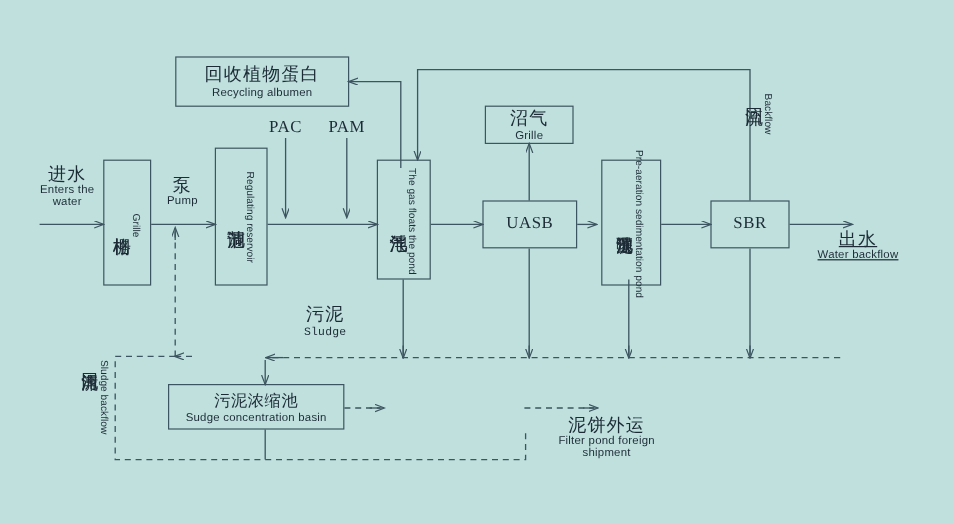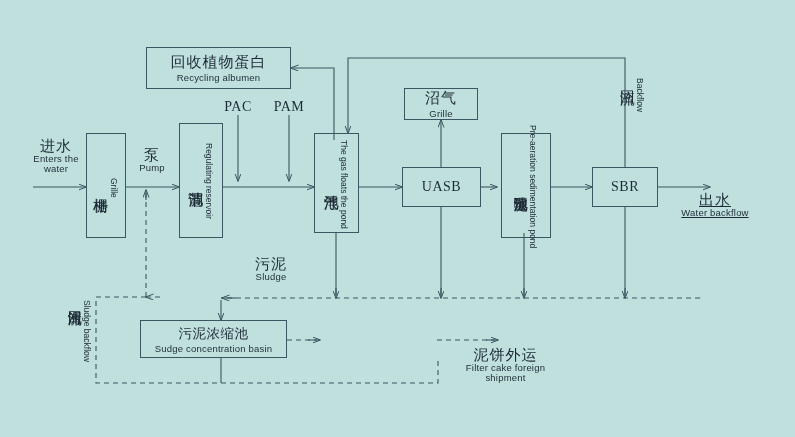--- a/index.html
+++ b/index.html
@@ -206,29 +206,29 @@
   <div style="position:absolute;left:620px;top:78px;display:flex;flex-direction:row;align-items:flex-start;">
     <div class="vcn">回流</div>
     <div class="ven-cw">Backflow</div>
   </div>
 
   <div class="lbl vstack" style="left:655px;top:192px;width:120px;text-decoration:underline;">
     <div class="cn">出水</div>
     <div class="en">Water backflow</div>
   </div>
 
-  <div class="lbl vstack" style="left:236px;top:256px;width:70px;">
+  <div class="lbl vstack" style="left:236px;top:256px;width:70px;font-family:Liberation Mono, monospace;">
     <div class="cn">污泥</div>
     <div class="en">Sludge</div>
   </div>
 
   <div style="position:absolute;left:68px;top:300px;display:flex;flex-direction:row;align-items:flex-start;">
     <div class="vcn" style="font-size:14px;">污泥回流</div>
     <div class="ven-cw">Sludge backflow</div>
   </div>
 
   <div class="lbl vstack" style="left:443px;top:347px;width:125px;">
     <div class="cn">泥饼外运</div>
-    <div class="en">Filter cake foreign</div>
+    <div class="en">Filter pond foreign</div>
     <div class="en">shipment</div>
   </div>
 
 </div>
 
 </body></html>

